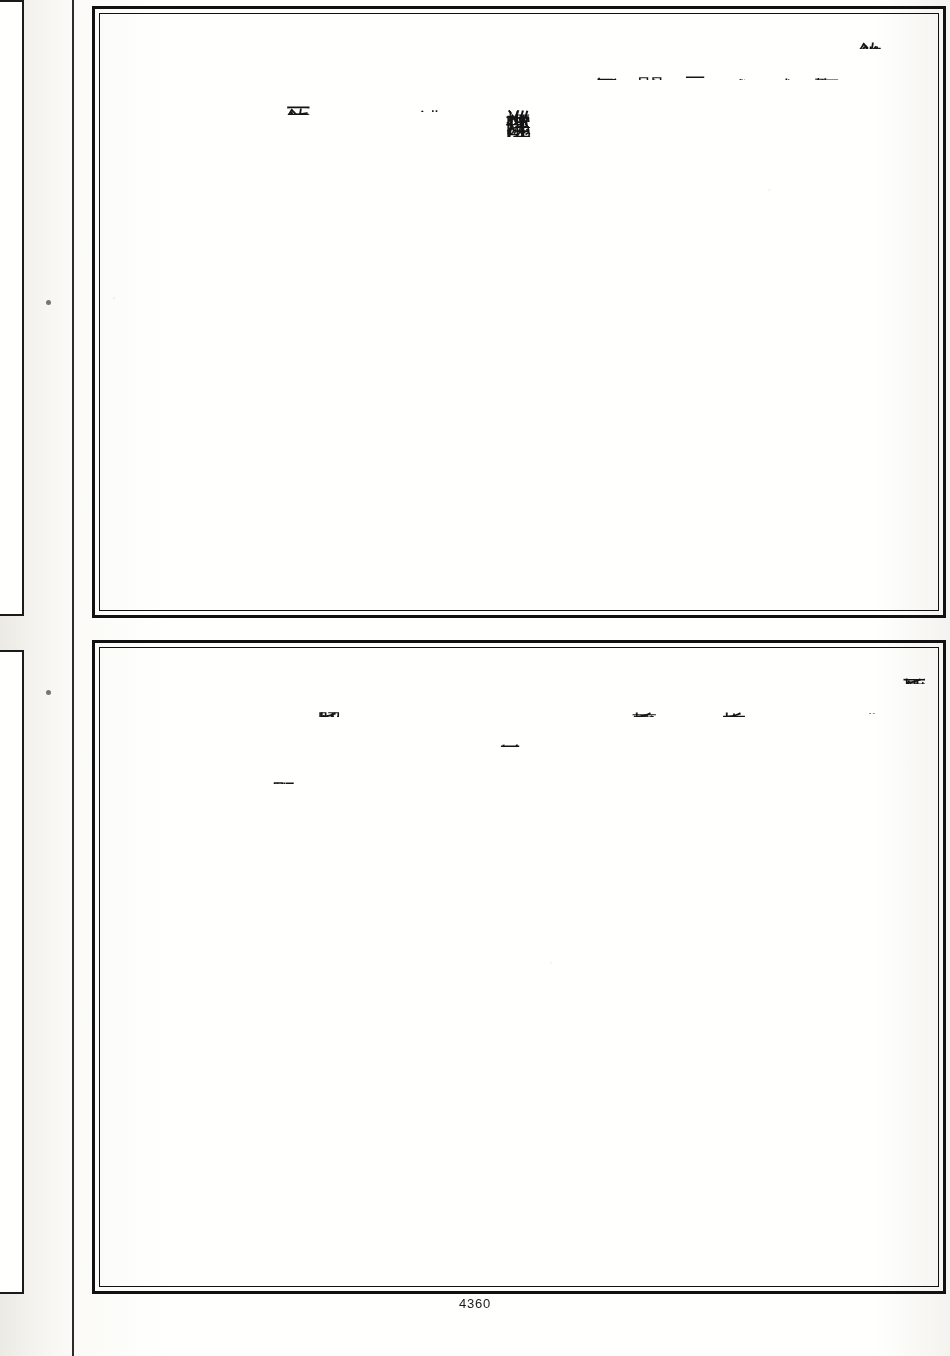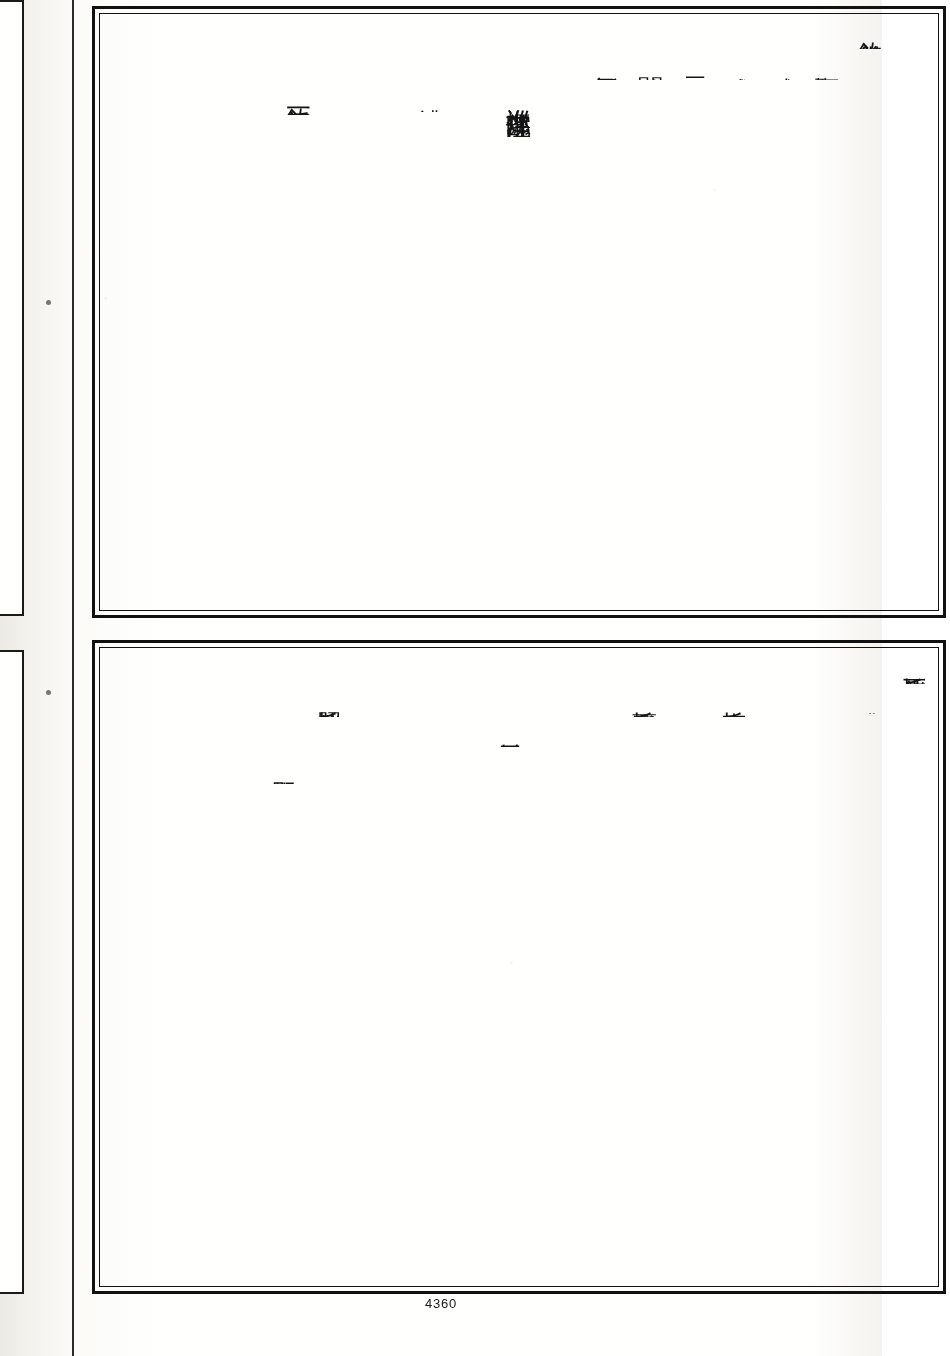--- a/index.html
+++ b/index.html
@@ -11,21 +11,21 @@
     width: 950px;
     height: 1356px;
     font-family: "DejaVu Sans", sans-serif;
     position: relative;
     overflow: hidden;
   }
 
   .page {
     position: absolute;
     left: 0; top: 0;
-    width: 882px;
+    width: 950px;
     height: 1356px;
     background: #fdfdfb;
   }
 
   
   .paper-tone {
     position: absolute;
     left: 0; top: 0; right: 0; bottom: 0;
     background:
       radial-gradient(circle at 12% 22%, rgba(0,0,0,0.035) 0 1px, transparent 2px),

